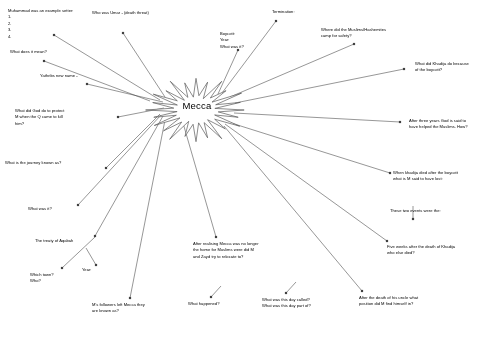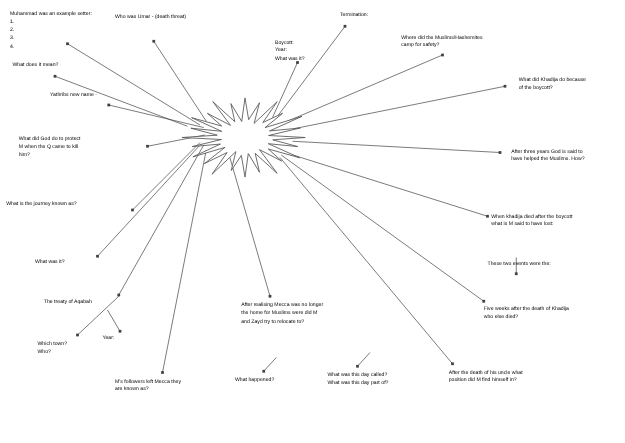--- a/index.html
+++ b/index.html
@@ -105,20 +105,21 @@
       <line x1="238" y1="50" x2="218" y2="94" stroke="#404040" stroke-width="0.55"></line>
       <rect x="236.9" y="48.9" width="2.2" height="2.2" fill="#404040"></rect>
       <line x1="123" y1="33" x2="165" y2="97" stroke="#404040" stroke-width="0.55"></line>
       <rect x="121.9" y="31.9" width="2.2" height="2.2" fill="#404040"></rect>
     </svg>
 
   <svg id="starwrap" viewBox="0 0 500 354">
     <polygon id="star-poly" fill="#ffffff" stroke="#595959" stroke-width="0.7" points="196.00,78.32 198.92,95.72 207.60,82.18 203.29,98.69 221.76,81.32 210.32,98.00 226.09,90.65 211.99,102.11 241.59,93.08 215.66,104.76 240.36,102.36 214.88,108.40 244.16,110.00 218.21,111.88 238.19,117.27 214.63,114.96 239.65,126.20 214.66,119.20 225.30,128.84 207.59,119.71 221.76,138.68 204.14,122.64 207.60,137.82 198.63,122.85 196.00,141.68 193.08,124.28 184.98,136.43 188.71,121.31 169.68,139.31 181.68,122.00 163.53,130.87 180.01,117.89 154.29,125.48 176.34,115.24 153.81,117.27 177.12,111.60 145.60,110.00 173.79,108.12 152.73,102.55 177.37,105.04 153.32,94.16 177.34,100.80 165.91,90.65 184.41,100.29 170.24,81.32 187.86,97.36 184.69,82.88 193.37,97.15"></polygon>
   </svg>
 
+  <div id="center-label">Mecca</div>
 
   <div id="notes-layer">
       <div class="note" style="left: 8px; top: 8px; width: 120px;">Muhammad was an example setter:
 1.
 2.
 3.
 4.</div>
       <div class="note" style="left: 10px; top: 49px; width: 100px;">What does it mean?</div>
       <div class="note" style="left: 40px; top: 73px; width: 110px;">Yathribs new name -</div>
       <div class="note" style="left: 15px; top: 108px; width: 95px;">What did God do to protect

